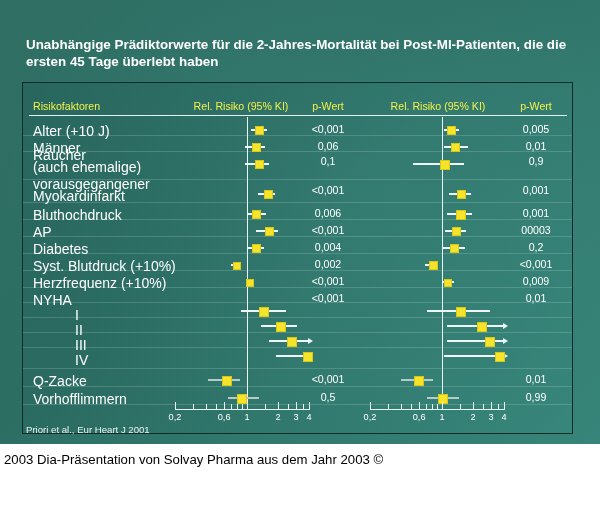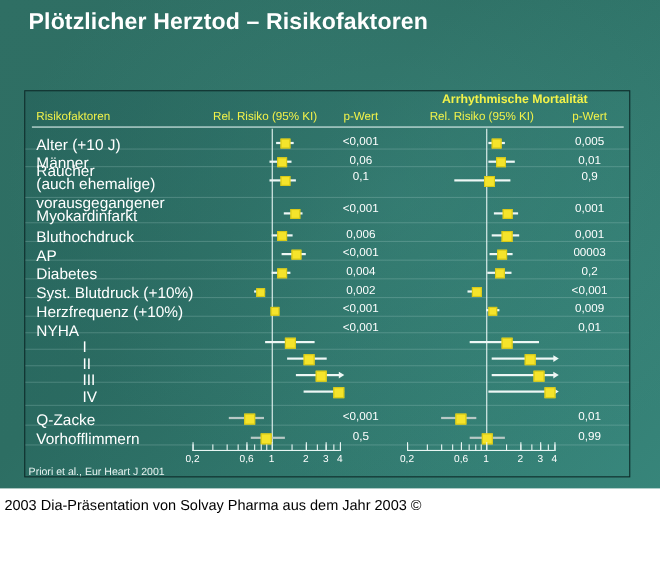--- a/index.html
+++ b/index.html
@@ -147,21 +147,21 @@
     font-size: 13.2px; color: #000000;
     white-space: nowrap;
   }
 </style>
 </head>
 <body>
 
 <div id="slide">
   <div id="slide-inner-glow"></div>
 
-  <div id="title">Plötzlicher Herztod – Risikofaktoren</div>
+  <div id="subtitle">Unabhängige Prädiktorwerte für die 2-Jahres-Mortalität bei Post-MI-Patienten, die die ersten 45 Tage überlebt haben</div>
 
   <div id="panel">
     <div id="stripes">
         <div class="hstripe" style="top: 52px;"></div>
         <div class="hstripe" style="top: 68px;"></div>
         <div class="hstripe" style="top: 96px;"></div>
         <div class="hstripe" style="top: 119px;"></div>
         <div class="hstripe" style="top: 136px;"></div>
         <div class="hstripe" style="top: 153px;"></div>
         <div class="hstripe" style="top: 170px;"></div>
@@ -169,21 +169,20 @@
         <div class="hstripe" style="top: 204px;"></div>
         <div class="hstripe" style="top: 219px;"></div>
         <div class="hstripe" style="top: 234px;"></div>
         <div class="hstripe" style="top: 249px;"></div>
         <div class="hstripe" style="top: 264px;"></div>
         <div class="hstripe" style="top: 285px;"></div>
         <div class="hstripe" style="top: 303px;"></div>
         <div class="hstripe" style="top: 321px;"></div>
       </div>
 
-    <div class="grp-head" id="grp-arr">Arrhythmische Mortalität</div>
 
     <div class="col-head" id="ch-risk">Risikofaktoren</div>
     <div class="col-head" id="ch-rr1">Rel. Risiko (95% KI)</div>
     <div class="col-head" id="ch-p1">p-Wert</div>
     <div class="col-head" id="ch-rr2">Rel. Risiko (95% KI)</div>
     <div class="col-head" id="ch-p2">p-Wert</div>
 
     <div id="head-rule"></div>
 
     <div id="labels">

